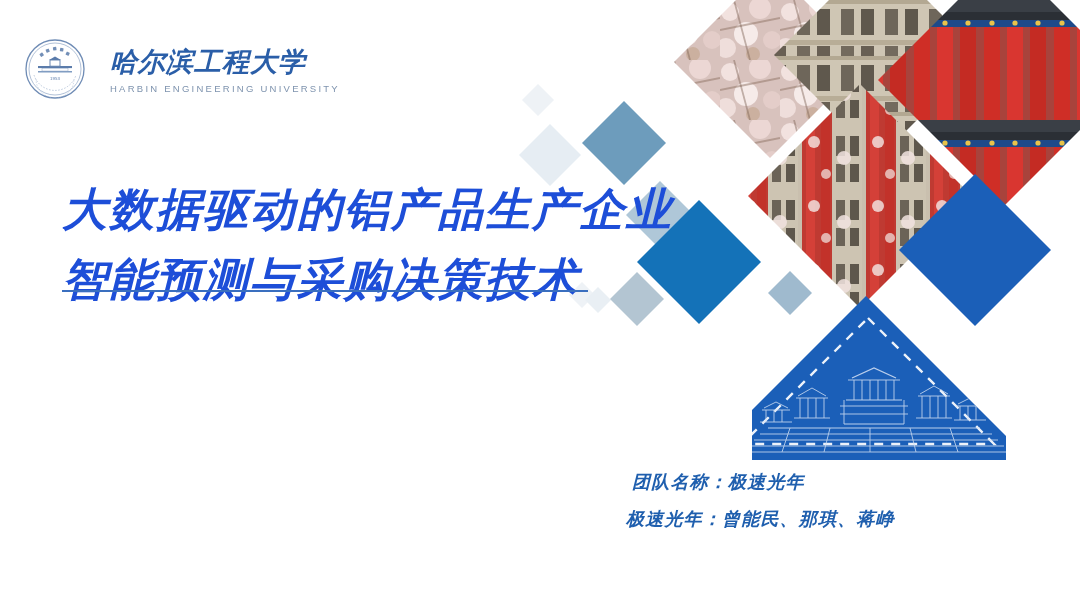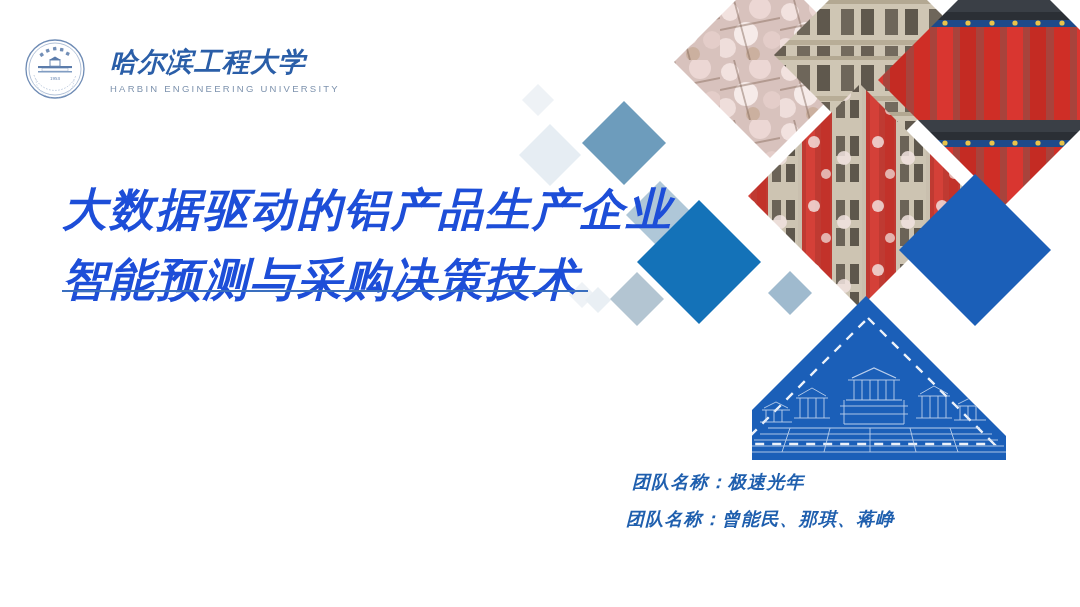--- a/index.html
+++ b/index.html
@@ -233,16 +233,16 @@
   </div>
 
   <div id="title-block">
     <div class="title-line" id="title-line-1">大数据驱动的铝产品生产企业</div>
     <div class="title-line" id="title-line-2">智能预测与采购决策技术</div>
   </div>
   <div id="title-rule"></div>
 
   <div id="credits">
     <div class="credit-line" id="credit-0">团队名称：极速光年</div>
-    <div class="credit-line" id="credit-1">团队名称：曾能民、那琪、蒋峥</div>
+    <div class="credit-line" id="credit-1">极速光年：曾能民、那琪、蒋峥</div>
   </div>
 
 </div>
 
 </body></html>

